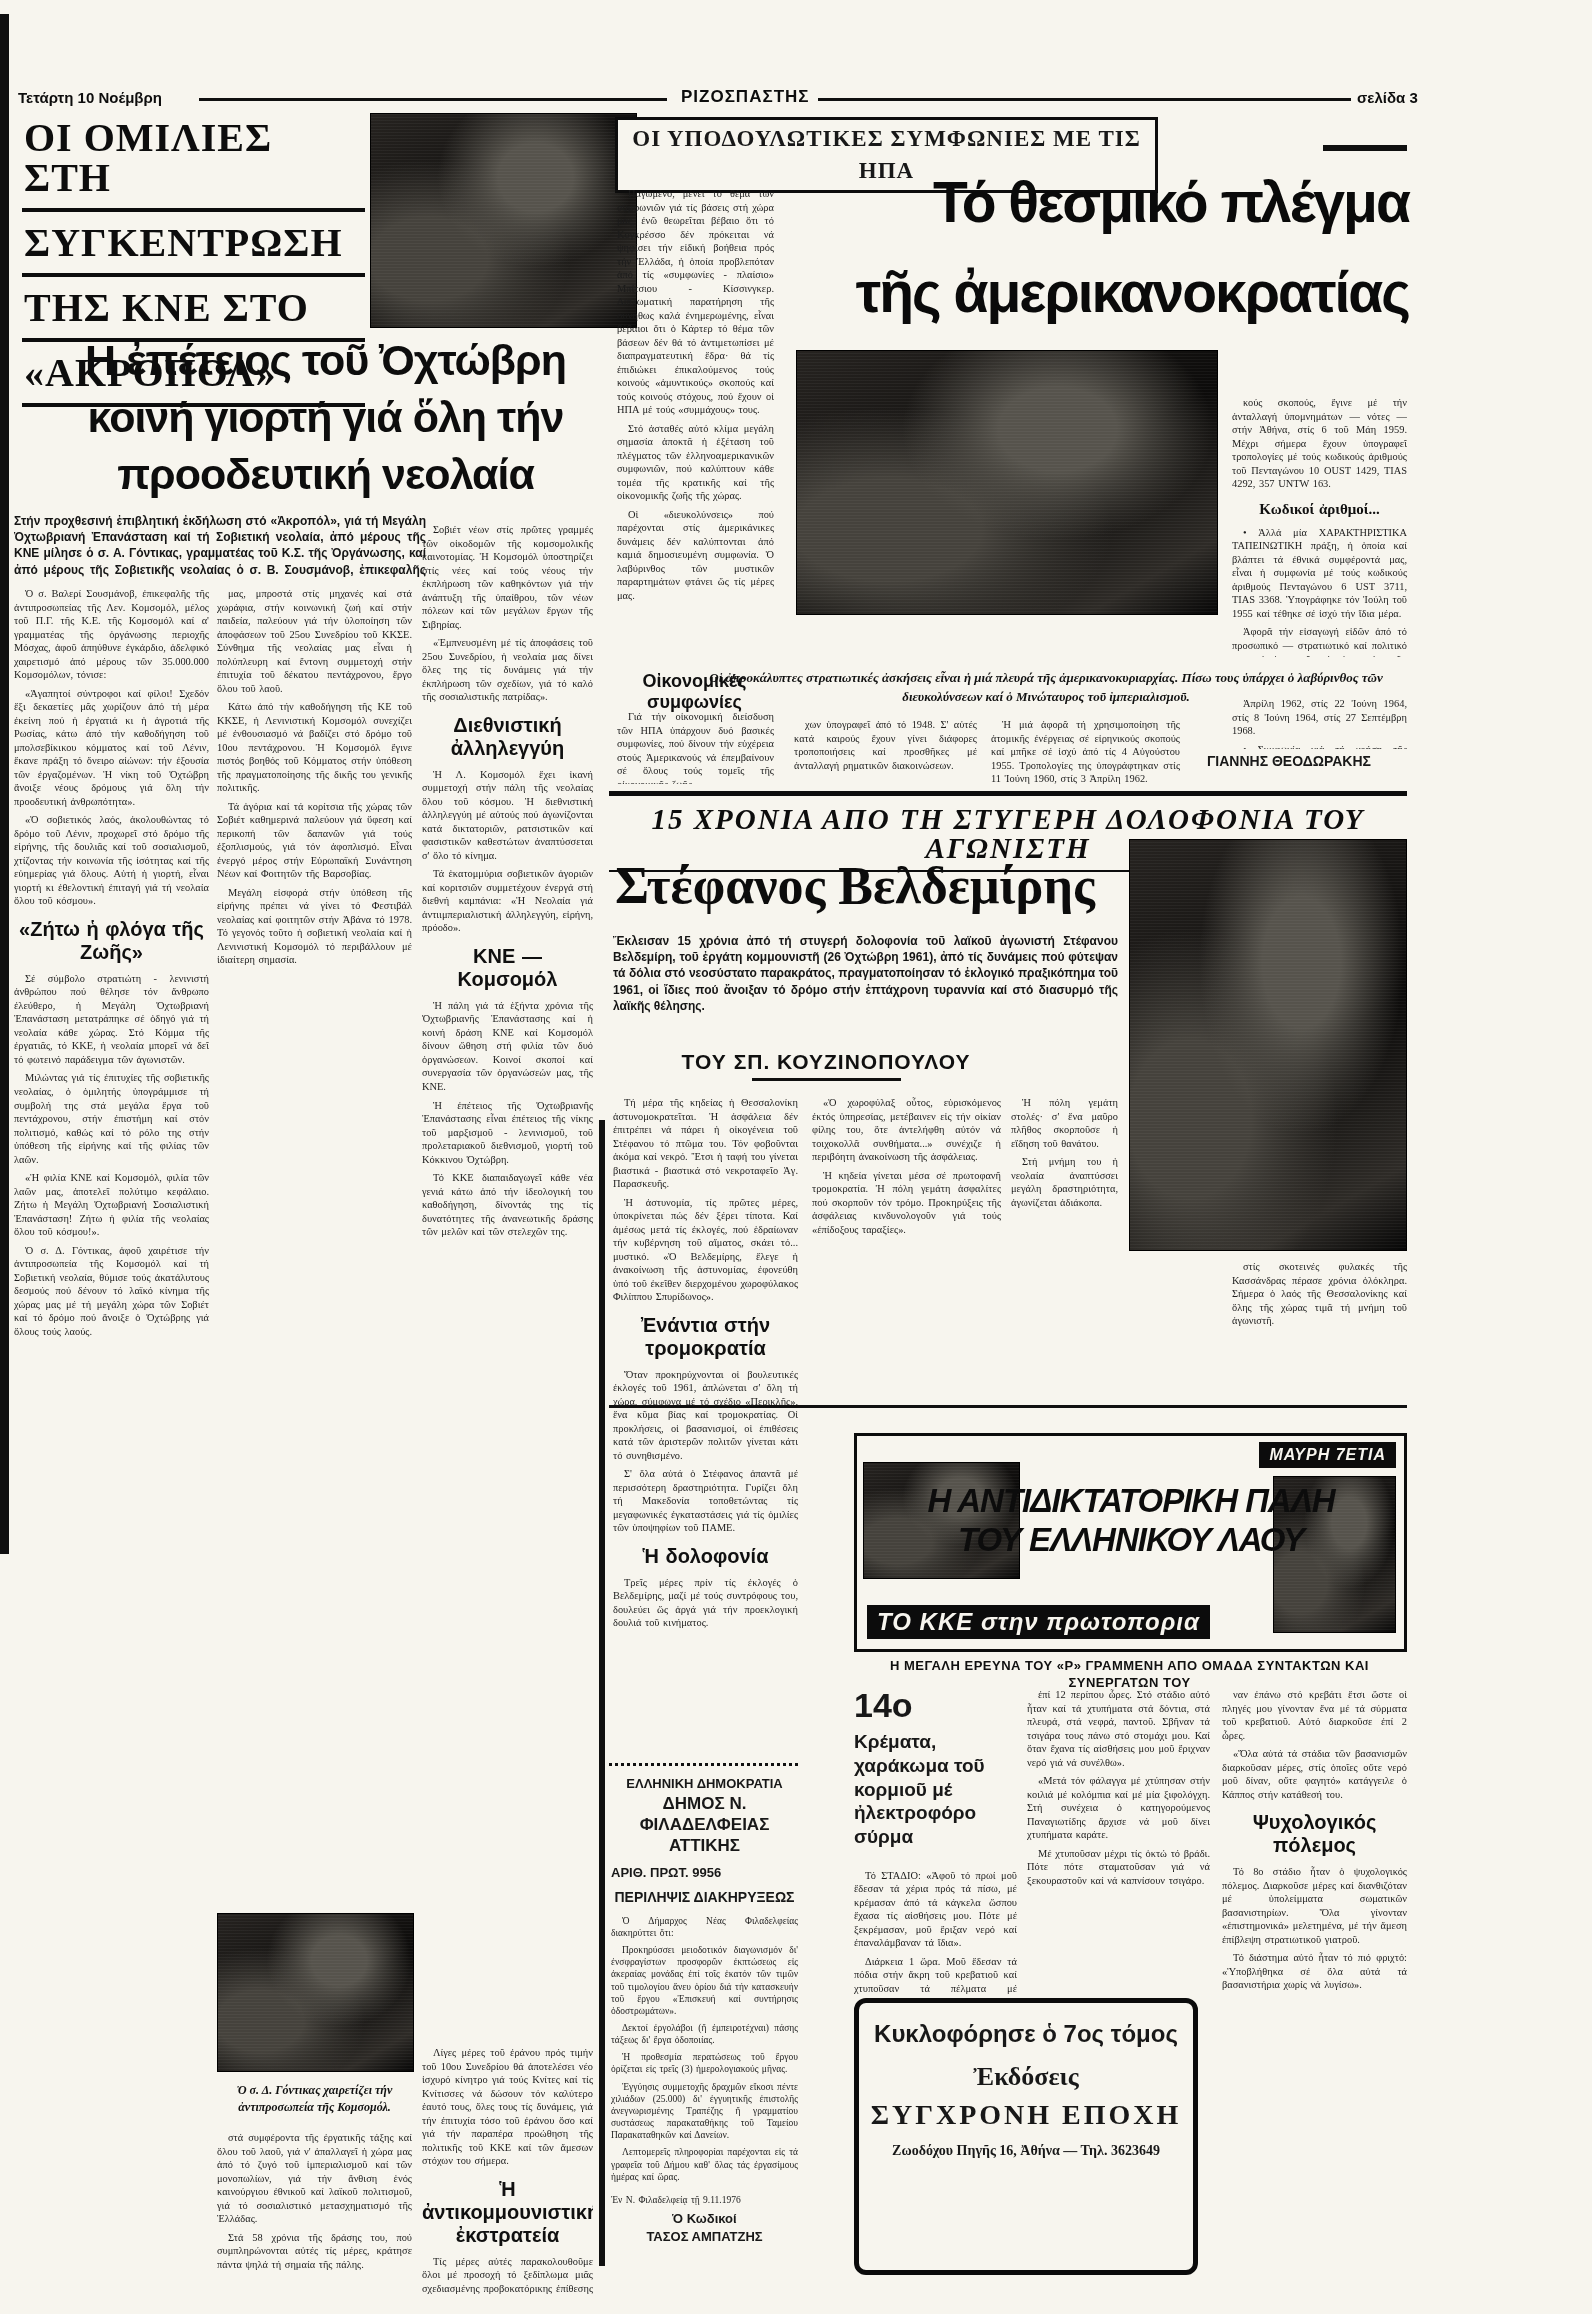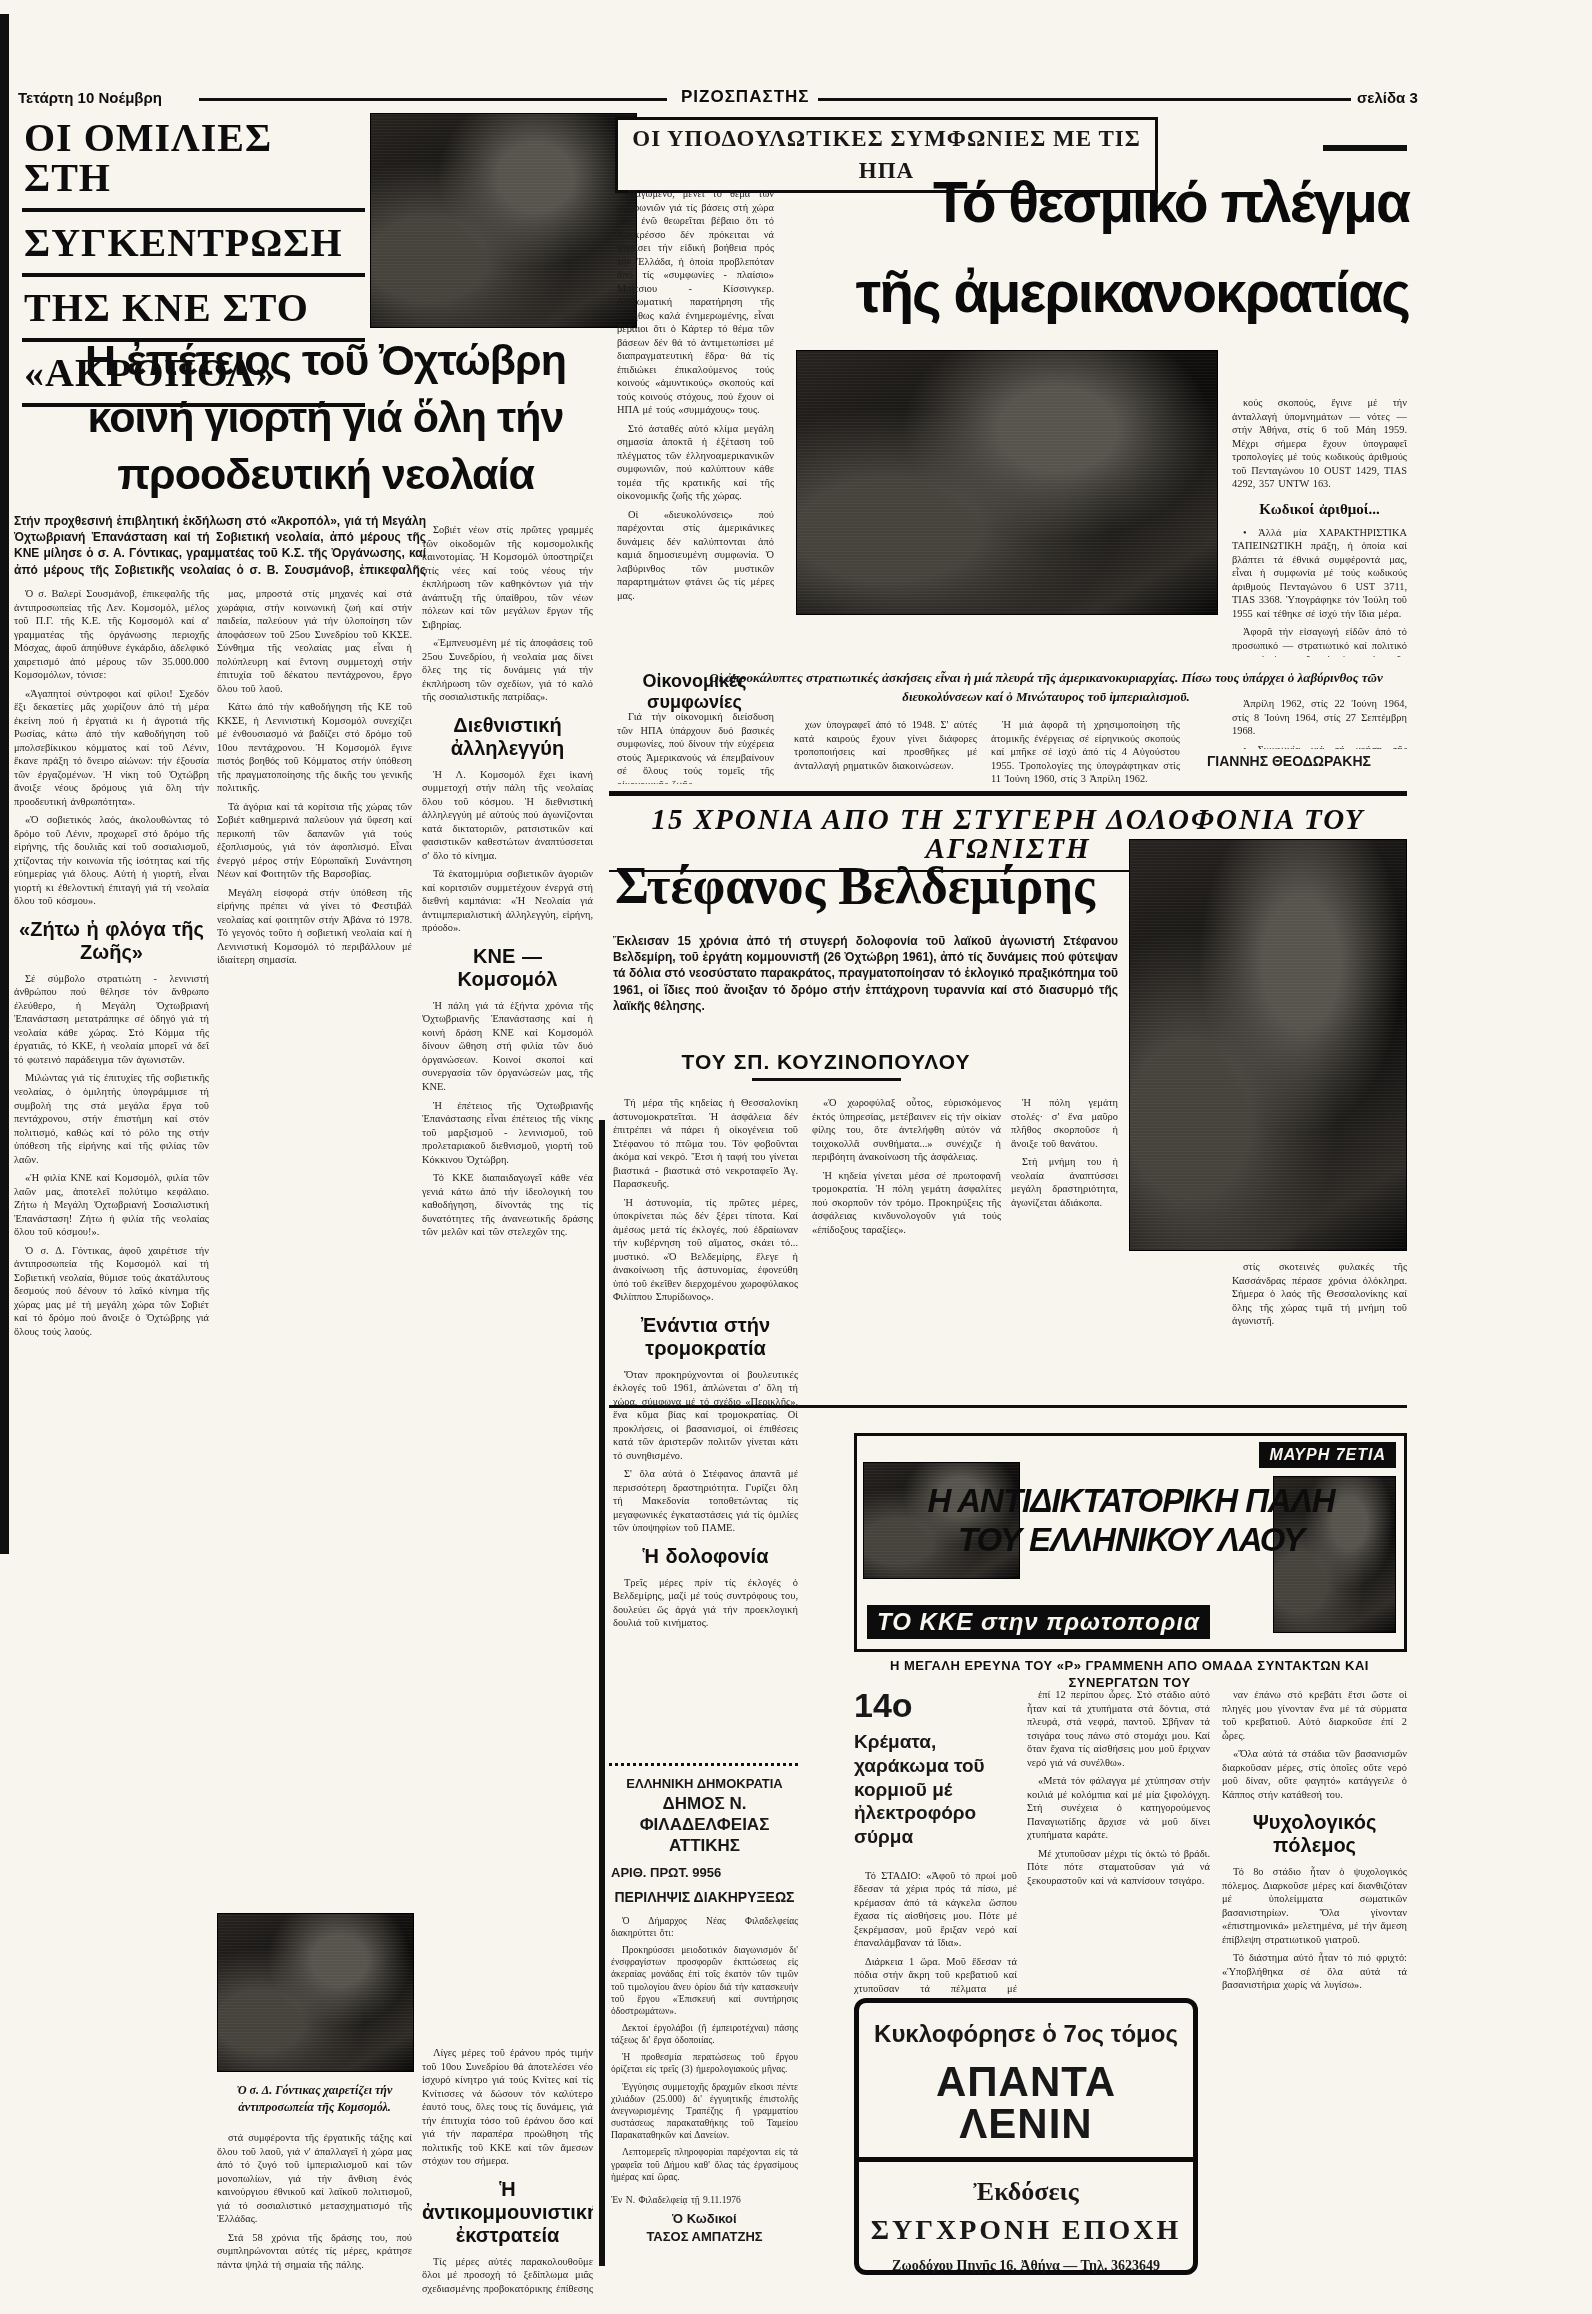--- a/index.html
+++ b/index.html
@@ -226,21 +226,21 @@
       </div>
   </div>
   <div class="abs bt" style="left:812px;top:1096px;width:189px;height:300px;">
     <div>
         <p>«Ὁ χωροφύλαξ οὗτος, εὑρισκόμενος ἐκτός ὑπηρεσίας, μετέβαινεν εἰς τήν οἰκίαν φίλης του, ὅτε ἀντελήφθη αὐτόν νά τοιχοκολλᾶ συνθήματα...» συνέχιζε ἡ περιβόητη ἀνακοίνωση τῆς ἀσφάλειας.</p>
         <p>Ἡ κηδεία γίνεται μέσα σέ πρωτοφανῆ τρομοκρατία. Ἡ πόλη γεμάτη ἀσφαλίτες πού σκορποῦν τόν τρόμο. Προκηρύξεις τῆς ἀσφάλειας κινδυνολογοῦν γιά τούς «ἐπίδοξους ταραξίες».</p>
       </div>
   </div>
   <div class="abs bt" style="left:1011px;top:1096px;width:107px;height:300px;">
     <div>
-        <p>Ἡ πόλη γεμάτη στολές· σ' ἕνα μαῦρο πλῆθος σκορποῦσε ἡ ἄνοιξε τοῦ θανάτου.</p>
+        <p>Ἡ πόλη γεμάτη στολές· σ' ἕνα μαῦρο πλῆθος σκορποῦσε ἡ εἴδηση τοῦ θανάτου.</p>
         <p>Στή μνήμη του ἡ νεολαία ἀναπτύσσει μεγάλη δραστηριότητα, ἀγωνίζεται ἀδιάκοπα.</p>
       </div>
   </div>
   <div class="abs bt" style="left:1232px;top:1260px;width:175px;height:139px;">
     <div>
         <p>στίς σκοτεινές φυλακές τῆς Κασσάνδρας πέρασε χρόνια ὁλόκληρα. Σήμερα ὁ λαός τῆς Θεσσαλονίκης καί ὅλης τῆς χώρας τιμᾶ τή μνήμη τοῦ ἀγωνιστῆ.</p>
       </div>
   </div>
 
   <div class="abs rule" style="left:609px;top:1405px;width:798px;height:3px;"></div>
@@ -300,20 +300,19 @@
         <p>Ἐγγύησις συμμετοχῆς δραχμῶν εἴκοσι πέντε χιλιάδων (25.000) δι' ἐγγυητικῆς ἐπιστολῆς ἀνεγνωρισμένης Τραπέζης ἤ γραμματίου συστάσεως παρακαταθήκης τοῦ Ταμείου Παρακαταθηκῶν καί Δανείων.</p>
         <p>Λεπτομερεῖς πληροφορίαι παρέχονται εἰς τά γραφεῖα τοῦ Δήμου καθ' ὅλας τάς ἐργασίμους ἡμέρας καί ὥρας.</p>
       </div>
     <div class="bt small" style="margin-top:6px;">Ἐν Ν. Φιλαδελφείᾳ τῇ 9.11.1976</div>
     <div class="notice-h" style="margin-top:4px;">Ὁ Κωδικοί</div>
     <div class="notice-h">ΤΑΣΟΣ ΑΜΠΑΤΖΗΣ</div>
   </div>
 
   <div class="abs leninbox" style="left:854px;top:1998px;width:334px;height:267px;border-radius:12px;">
     <div class="lenin1">Κυκλοφόρησε ὁ 7ος τόμος</div>
-    <div><span class="lenin2">ΑΠΑΝΤΑ ΛΕΝΙΝ</span></div>
     <div class="lenin3">Ἐκδόσεις</div>
     <div class="lenin4">ΣΥΓΧΡΟΝΗ ΕΠΟΧΗ</div>
     <div class="lenin5">Ζωοδόχου Πηγῆς 16, Ἀθήνα — Τηλ. 3623649</div>
   </div>
 
 </div>
 
 
 </body></html>

